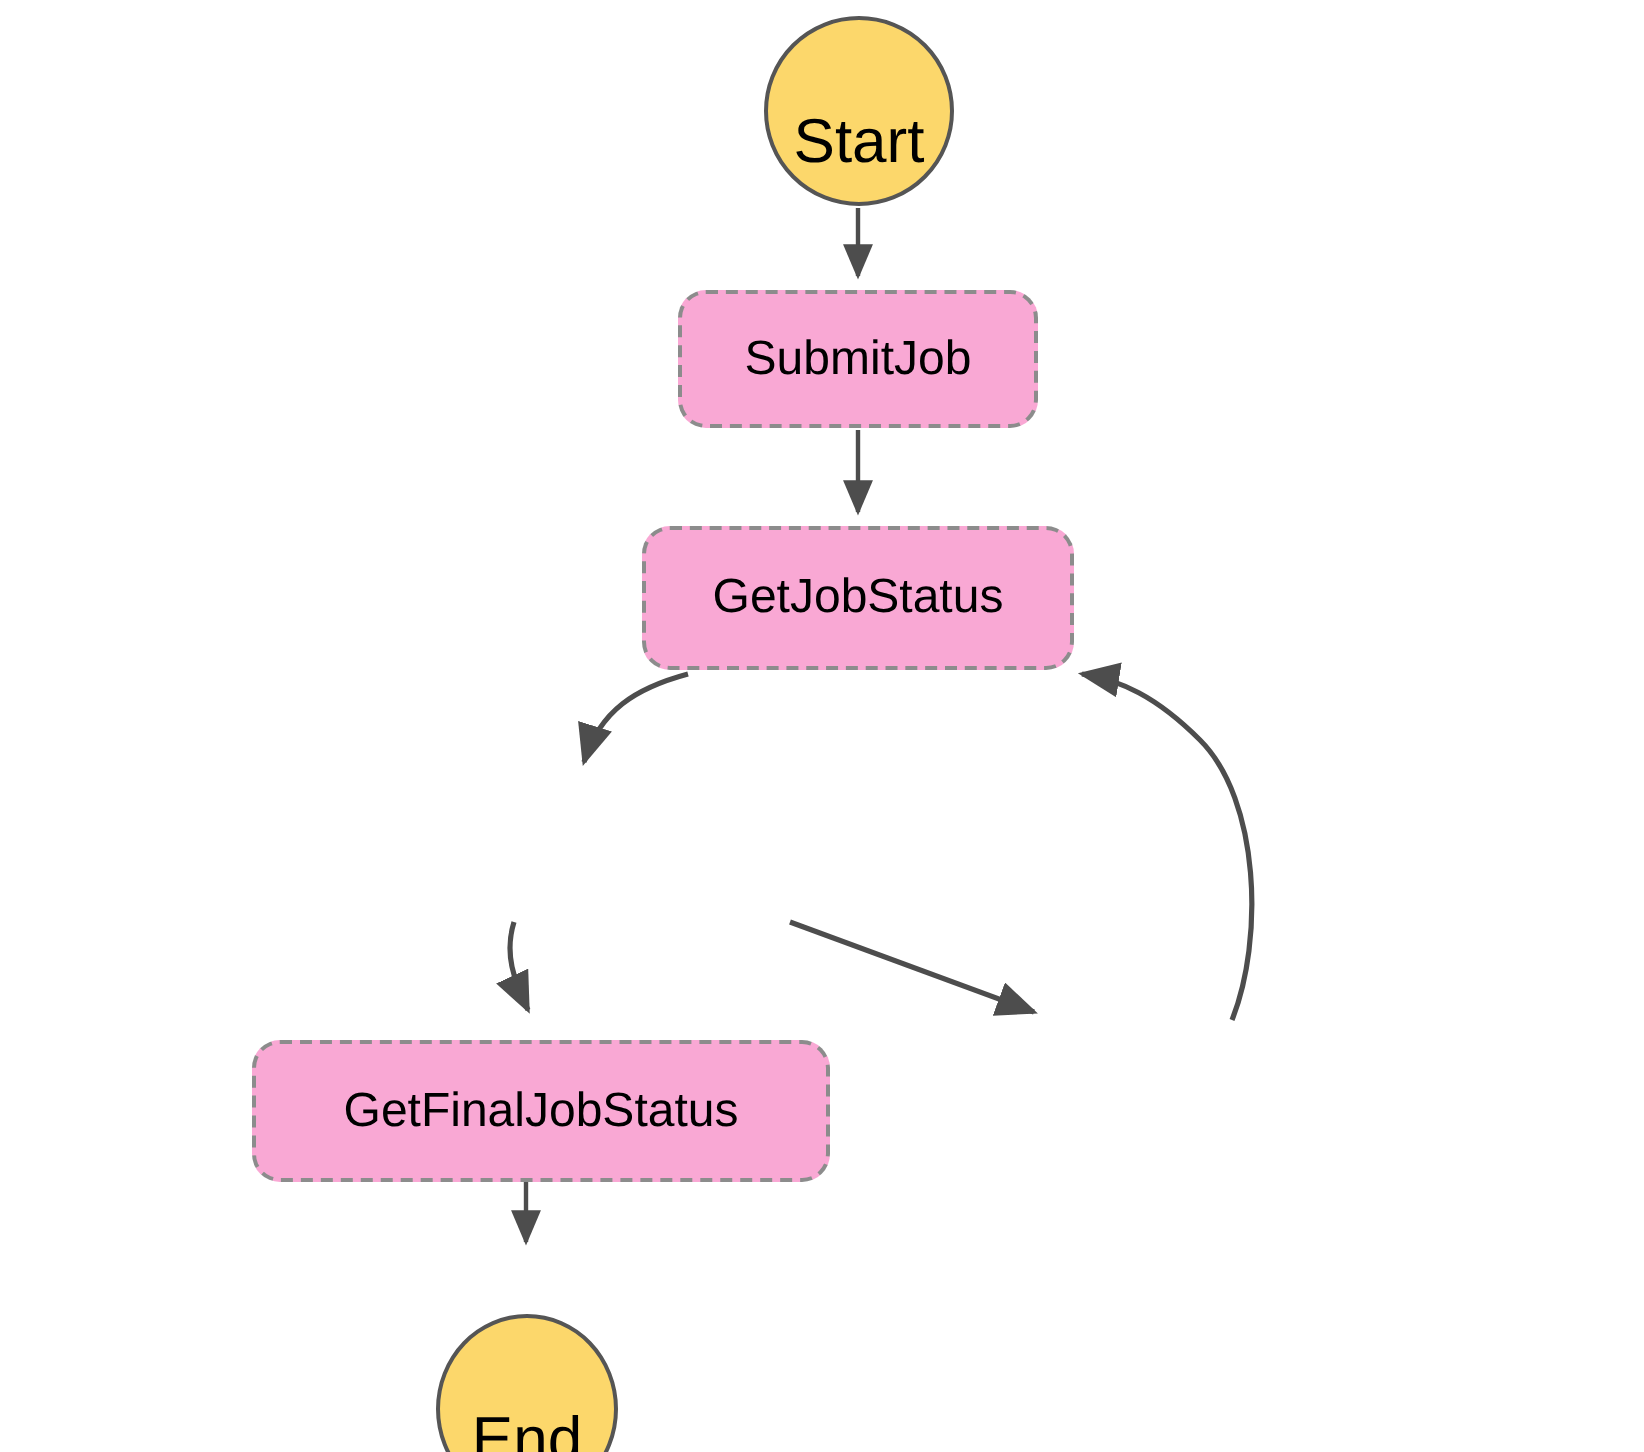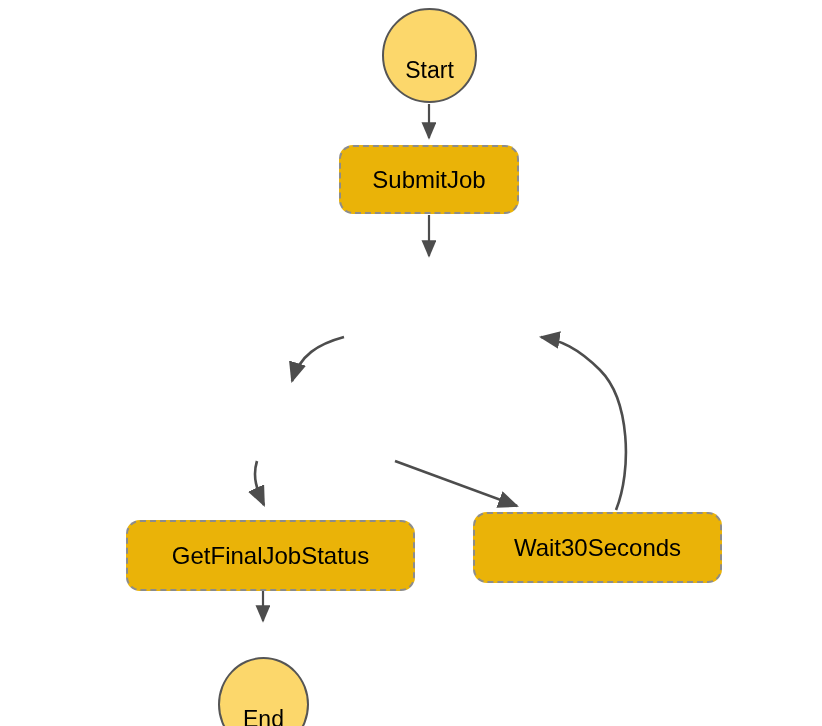--- a/index.html
+++ b/index.html
@@ -35,34 +35,34 @@
     align-items: center;
     justify-content: center;
     text-align: center;
   }
   .node-terminal {
     background: #fcd76b;
     border: 2px solid #555555;
     border-radius: 50%;
   }
   .node-task {
-    background: #eab308;
+    background: #f9a8d4;
     border: 2px dashed #8c8c8c;
     border-radius: 14px;
     align-items: center;
   }
   .node-label {
     color: #000000;
     font-size: 24px;
     line-height: 1;
     letter-spacing: 0px;
     white-space: nowrap;
   }
   .node-terminal .node-label {
-    font-size: 23px;
+    font-size: 31px;
     margin-top: 30px;
   }
 </style>
 </head>
 <body>
 
 <div id="diagram-canvas">
 
   <svg id="edge-layer" viewBox="0 0 822 726" width="822" height="726" xmlns="http://www.w3.org/2000/svg">
     <defs>
@@ -87,27 +87,27 @@
   </svg>
 
   <div class="node node-terminal" style="left:382px; top:8px; width:95px; height:95px;">
     <span class="node-label">Start</span>
   </div>
 
   <div class="node node-task" style="left:339px; top:145px; width:180px; height:69px;">
     <span class="node-label">SubmitJob</span>
   </div>
 
+  <div class="node node-task" style="left:321px; top:263px; width:216px; height:72px;">
+    <span class="node-label">GetJobStatus</span>
+  </div>
 
 
   <div class="node node-task" style="left:126px; top:520px; width:289px; height:71px;">
     <span class="node-label">GetFinalJobStatus</span>
   </div>
 
-  <div class="node node-task" style="left:473px; top:512px; width:249px; height:71px;">
-    <span class="node-label">Wait30Seconds</span>
-  </div>
 
   <div class="node node-terminal" style="left:218px; top:657px; width:91px; height:95px;">
     <span class="node-label">End</span>
   </div>
 
 </div>
 
 </body></html>

